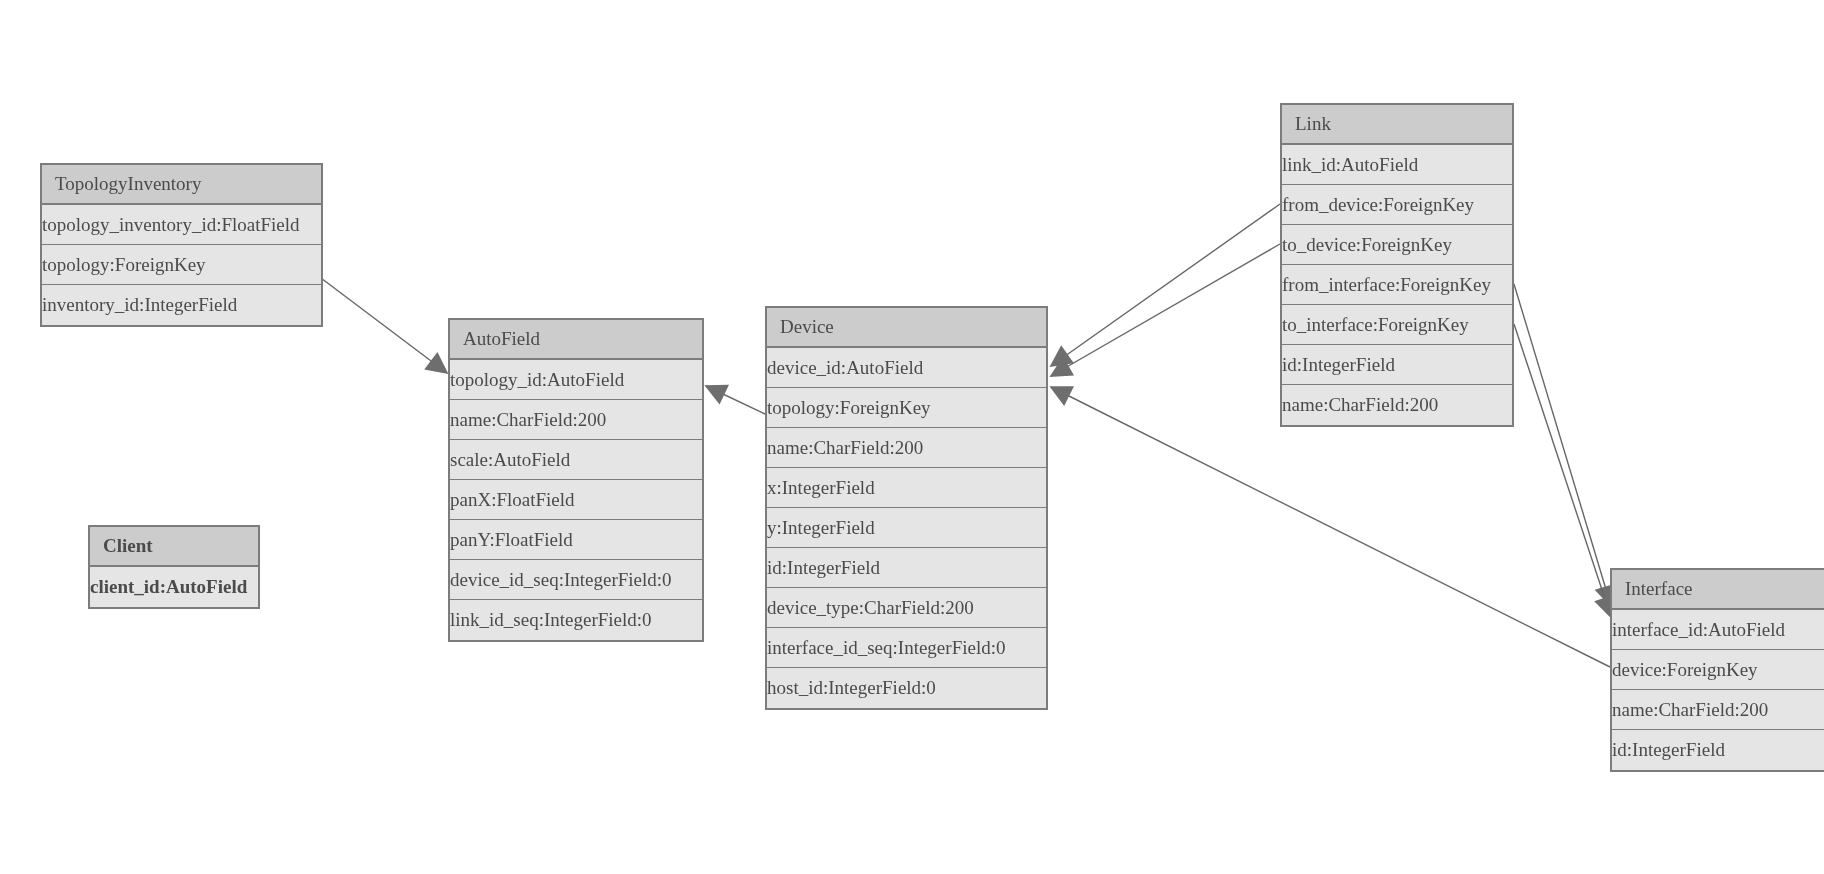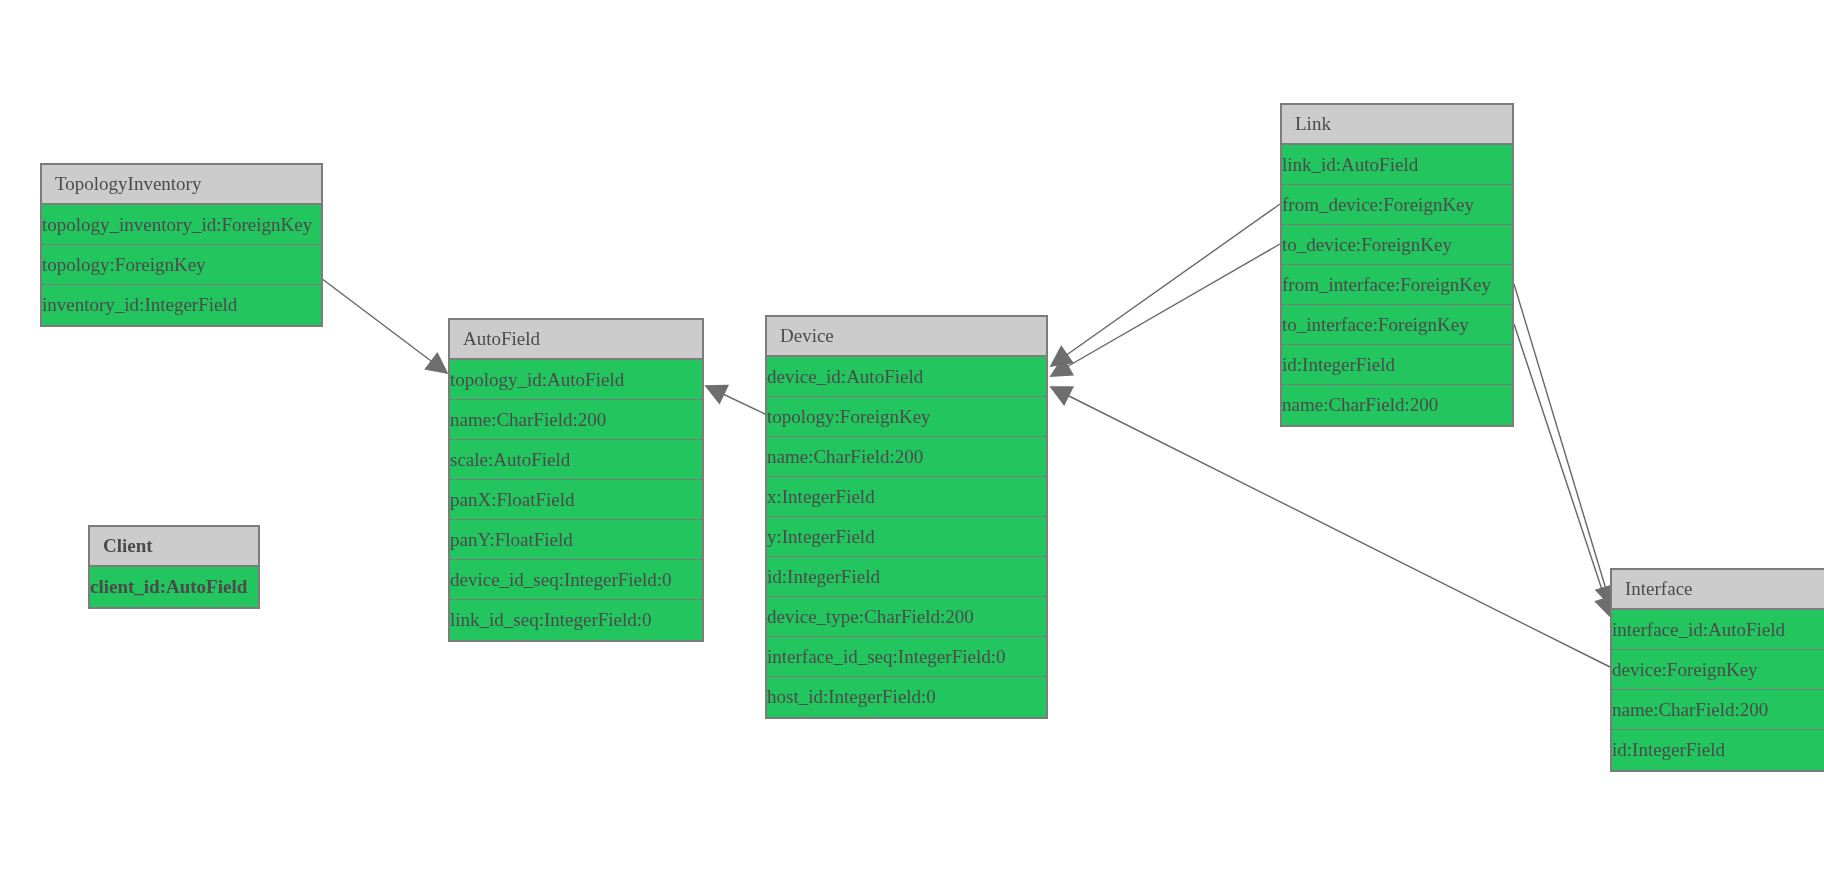--- a/index.html
+++ b/index.html
@@ -17,21 +17,21 @@
   }
   #relation-layer {
     position: absolute;
     left: 0; top: 0;
     width: 1824px;
     height: 874px;
   }
   .entity {
     position: absolute;
     box-sizing: border-box;
-    background: #22c55e;
+    background: #e5e5e5;
     border: 2px solid #7c7c7c;
     color: #4b4b4b;
     font-size: 19px;
   }
   .entity-header {
     box-sizing: border-box;
     height: 40px;
     line-height: 38px;
     padding-left: 13px;
     background: #cccccc;
@@ -72,39 +72,39 @@
         <line class="relation-line" x1="1280" y1="204" x2="1051" y2="366" marker-end="url(#arrowhead)"></line>
         <line class="relation-line" x1="1280" y1="244" x2="1051" y2="376" marker-end="url(#arrowhead)"></line>
         <line class="relation-line" x1="1610" y1="667" x2="1051" y2="387" marker-end="url(#arrowhead)"></line>
         <line class="relation-line" x1="1514" y1="284" x2="1611" y2="606" marker-end="url(#arrowhead)"></line>
         <line class="relation-line" x1="1514" y1="324" x2="1611" y2="617" marker-end="url(#arrowhead)"></line>
       </g>
   </svg>
   <div id="entity-layer">
       <div class="entity" style="left: 40px; top: 163px; width: 283px;">
         <div class="entity-header">TopologyInventory</div>
-        <div class="entity-field">topology_inventory_id:ForeignKey</div>
+        <div class="entity-field">topology_inventory_id:FloatField</div>
         <div class="entity-field">topology:ForeignKey</div>
         <div class="entity-field">inventory_id:IntegerField</div>
       </div>
       <div class="entity" style="left: 448px; top: 318px; width: 256px;">
         <div class="entity-header">AutoField</div>
         <div class="entity-field">topology_id:AutoField</div>
         <div class="entity-field">name:CharField:200</div>
         <div class="entity-field">scale:AutoField</div>
         <div class="entity-field">panX:FloatField</div>
         <div class="entity-field">panY:FloatField</div>
         <div class="entity-field">device_id_seq:IntegerField:0</div>
         <div class="entity-field">link_id_seq:IntegerField:0</div>
       </div>
       <div class="entity" style="left: 88px; top: 525px; width: 172px; font-weight: bold;">
         <div class="entity-header">Client</div>
         <div class="entity-field">client_id:AutoField</div>
       </div>
-      <div class="entity" style="left: 765px; top: 315px; width: 283px;">
+      <div class="entity" style="left: 765px; top: 306px; width: 283px;">
         <div class="entity-header">Device</div>
         <div class="entity-field">device_id:AutoField</div>
         <div class="entity-field">topology:ForeignKey</div>
         <div class="entity-field">name:CharField:200</div>
         <div class="entity-field">x:IntegerField</div>
         <div class="entity-field">y:IntegerField</div>
         <div class="entity-field">id:IntegerField</div>
         <div class="entity-field">device_type:CharField:200</div>
         <div class="entity-field">interface_id_seq:IntegerField:0</div>
         <div class="entity-field">host_id:IntegerField:0</div>

